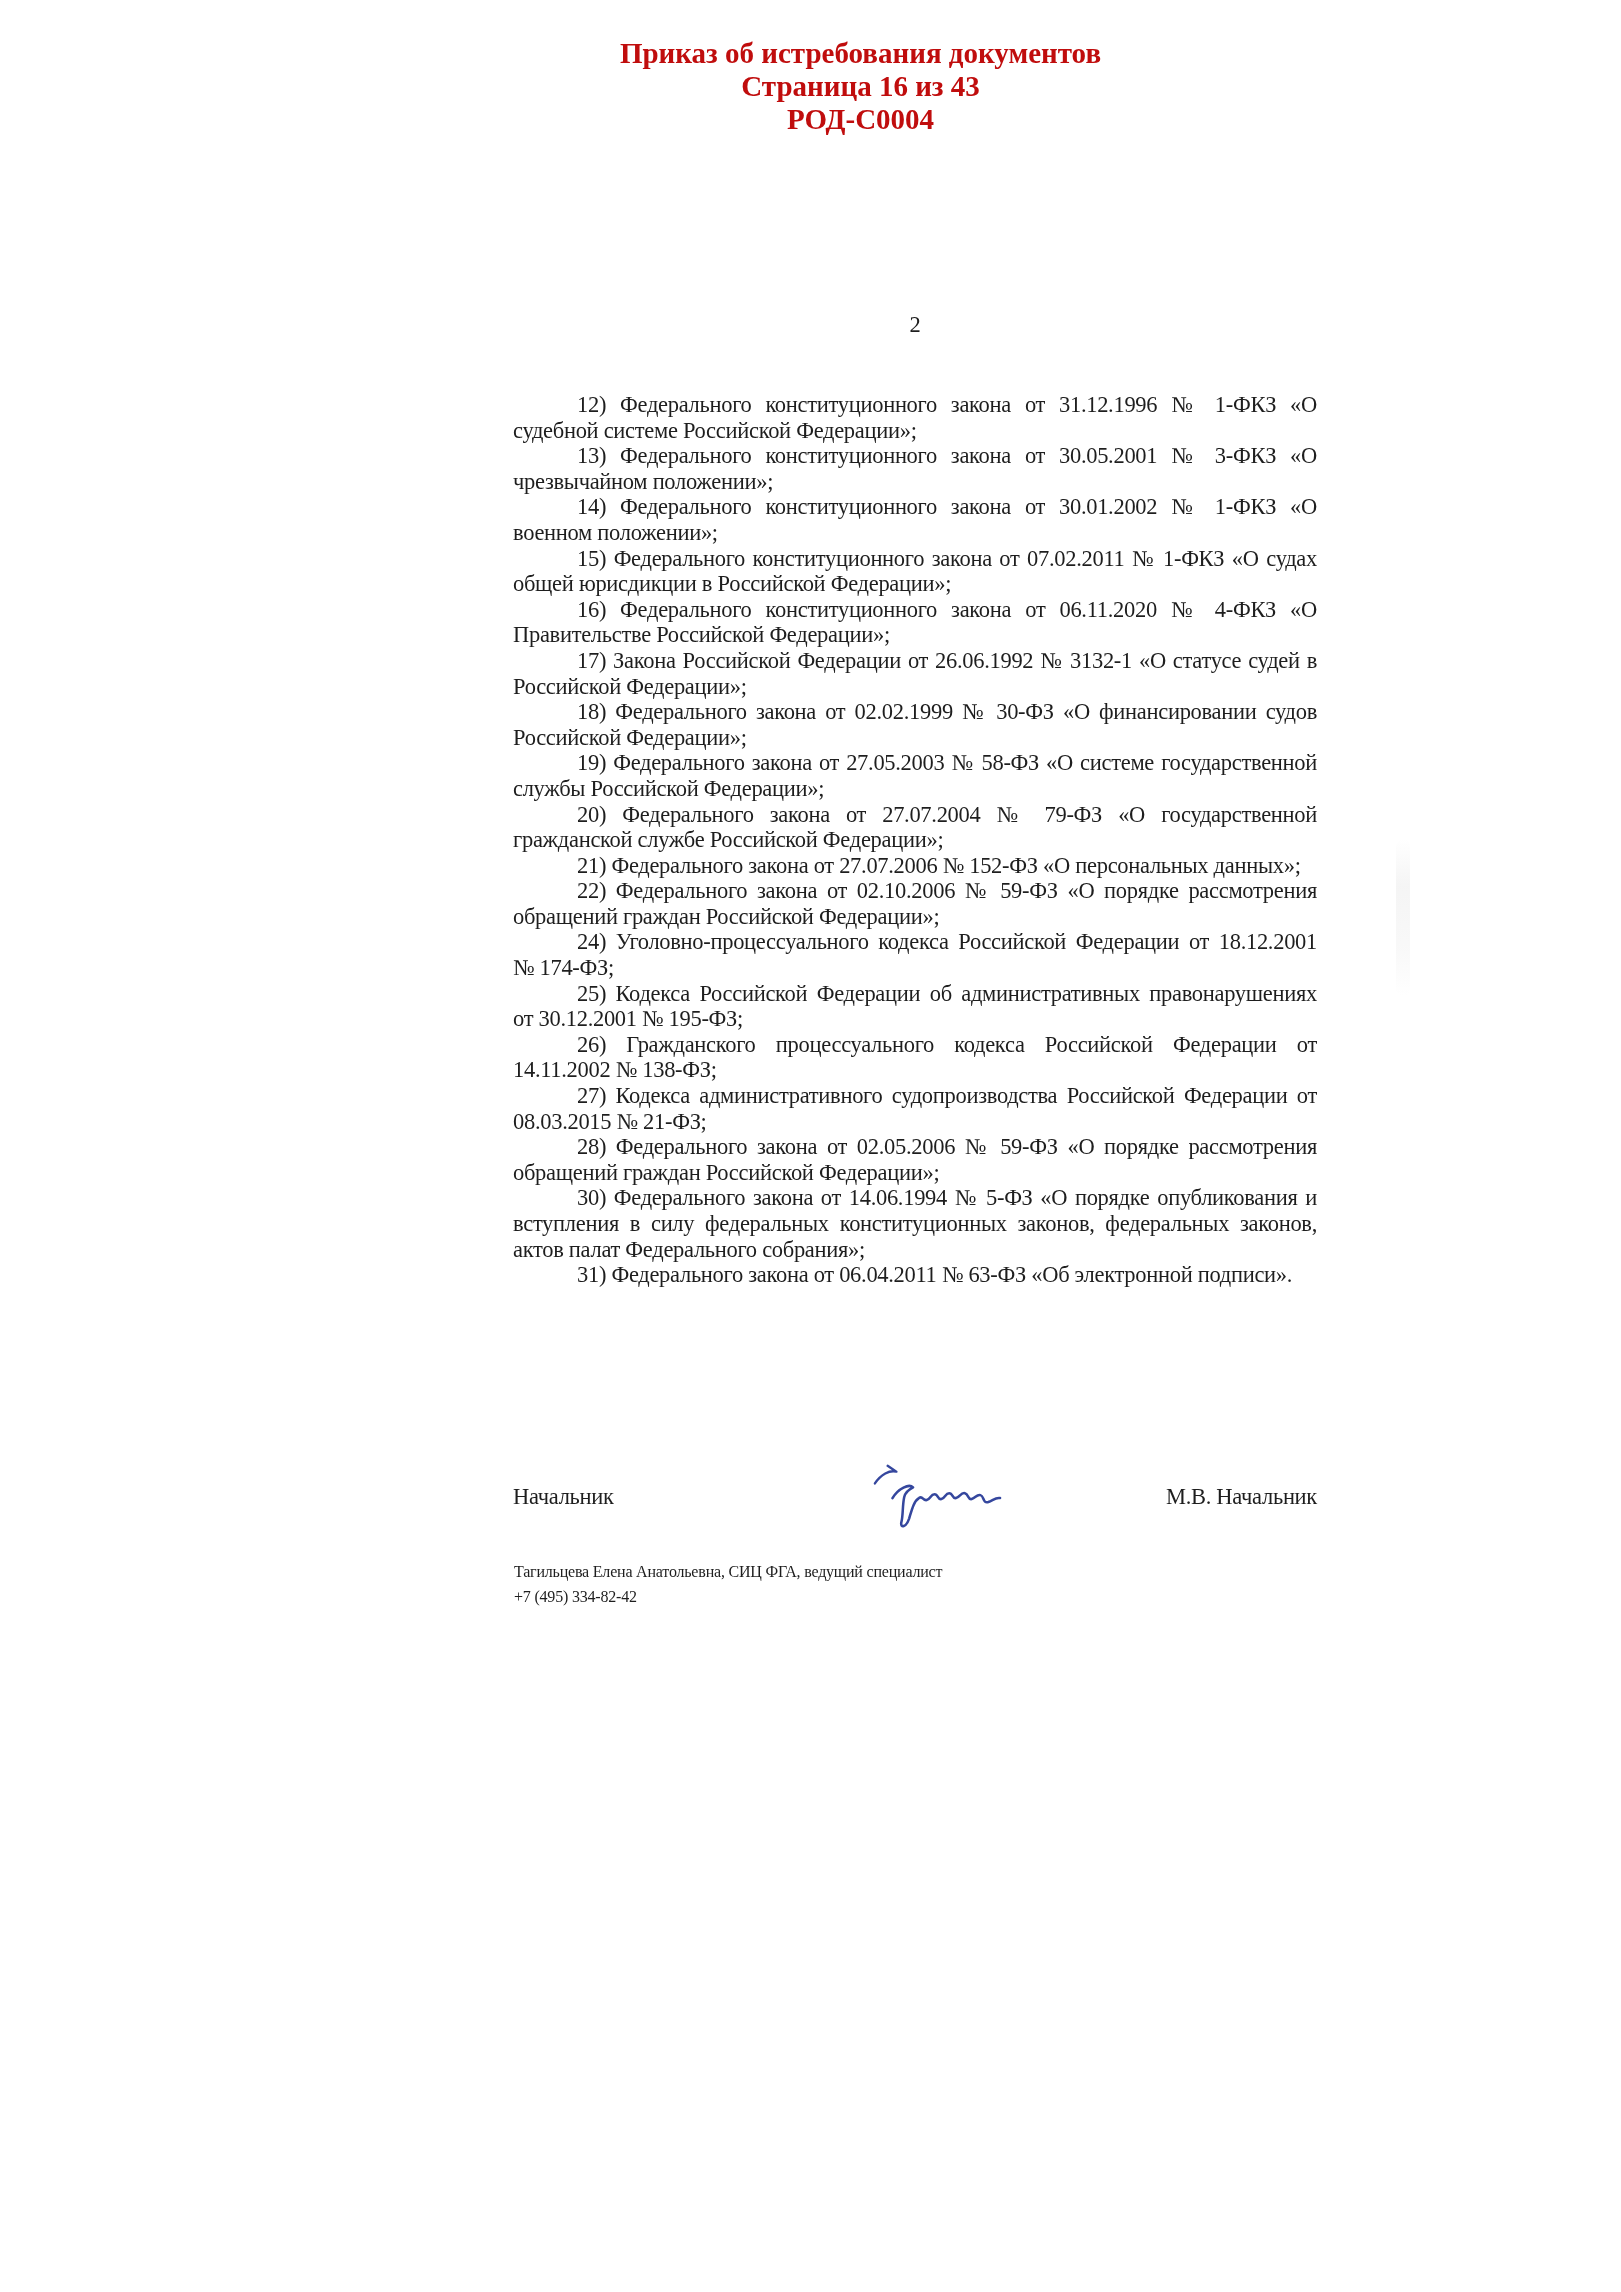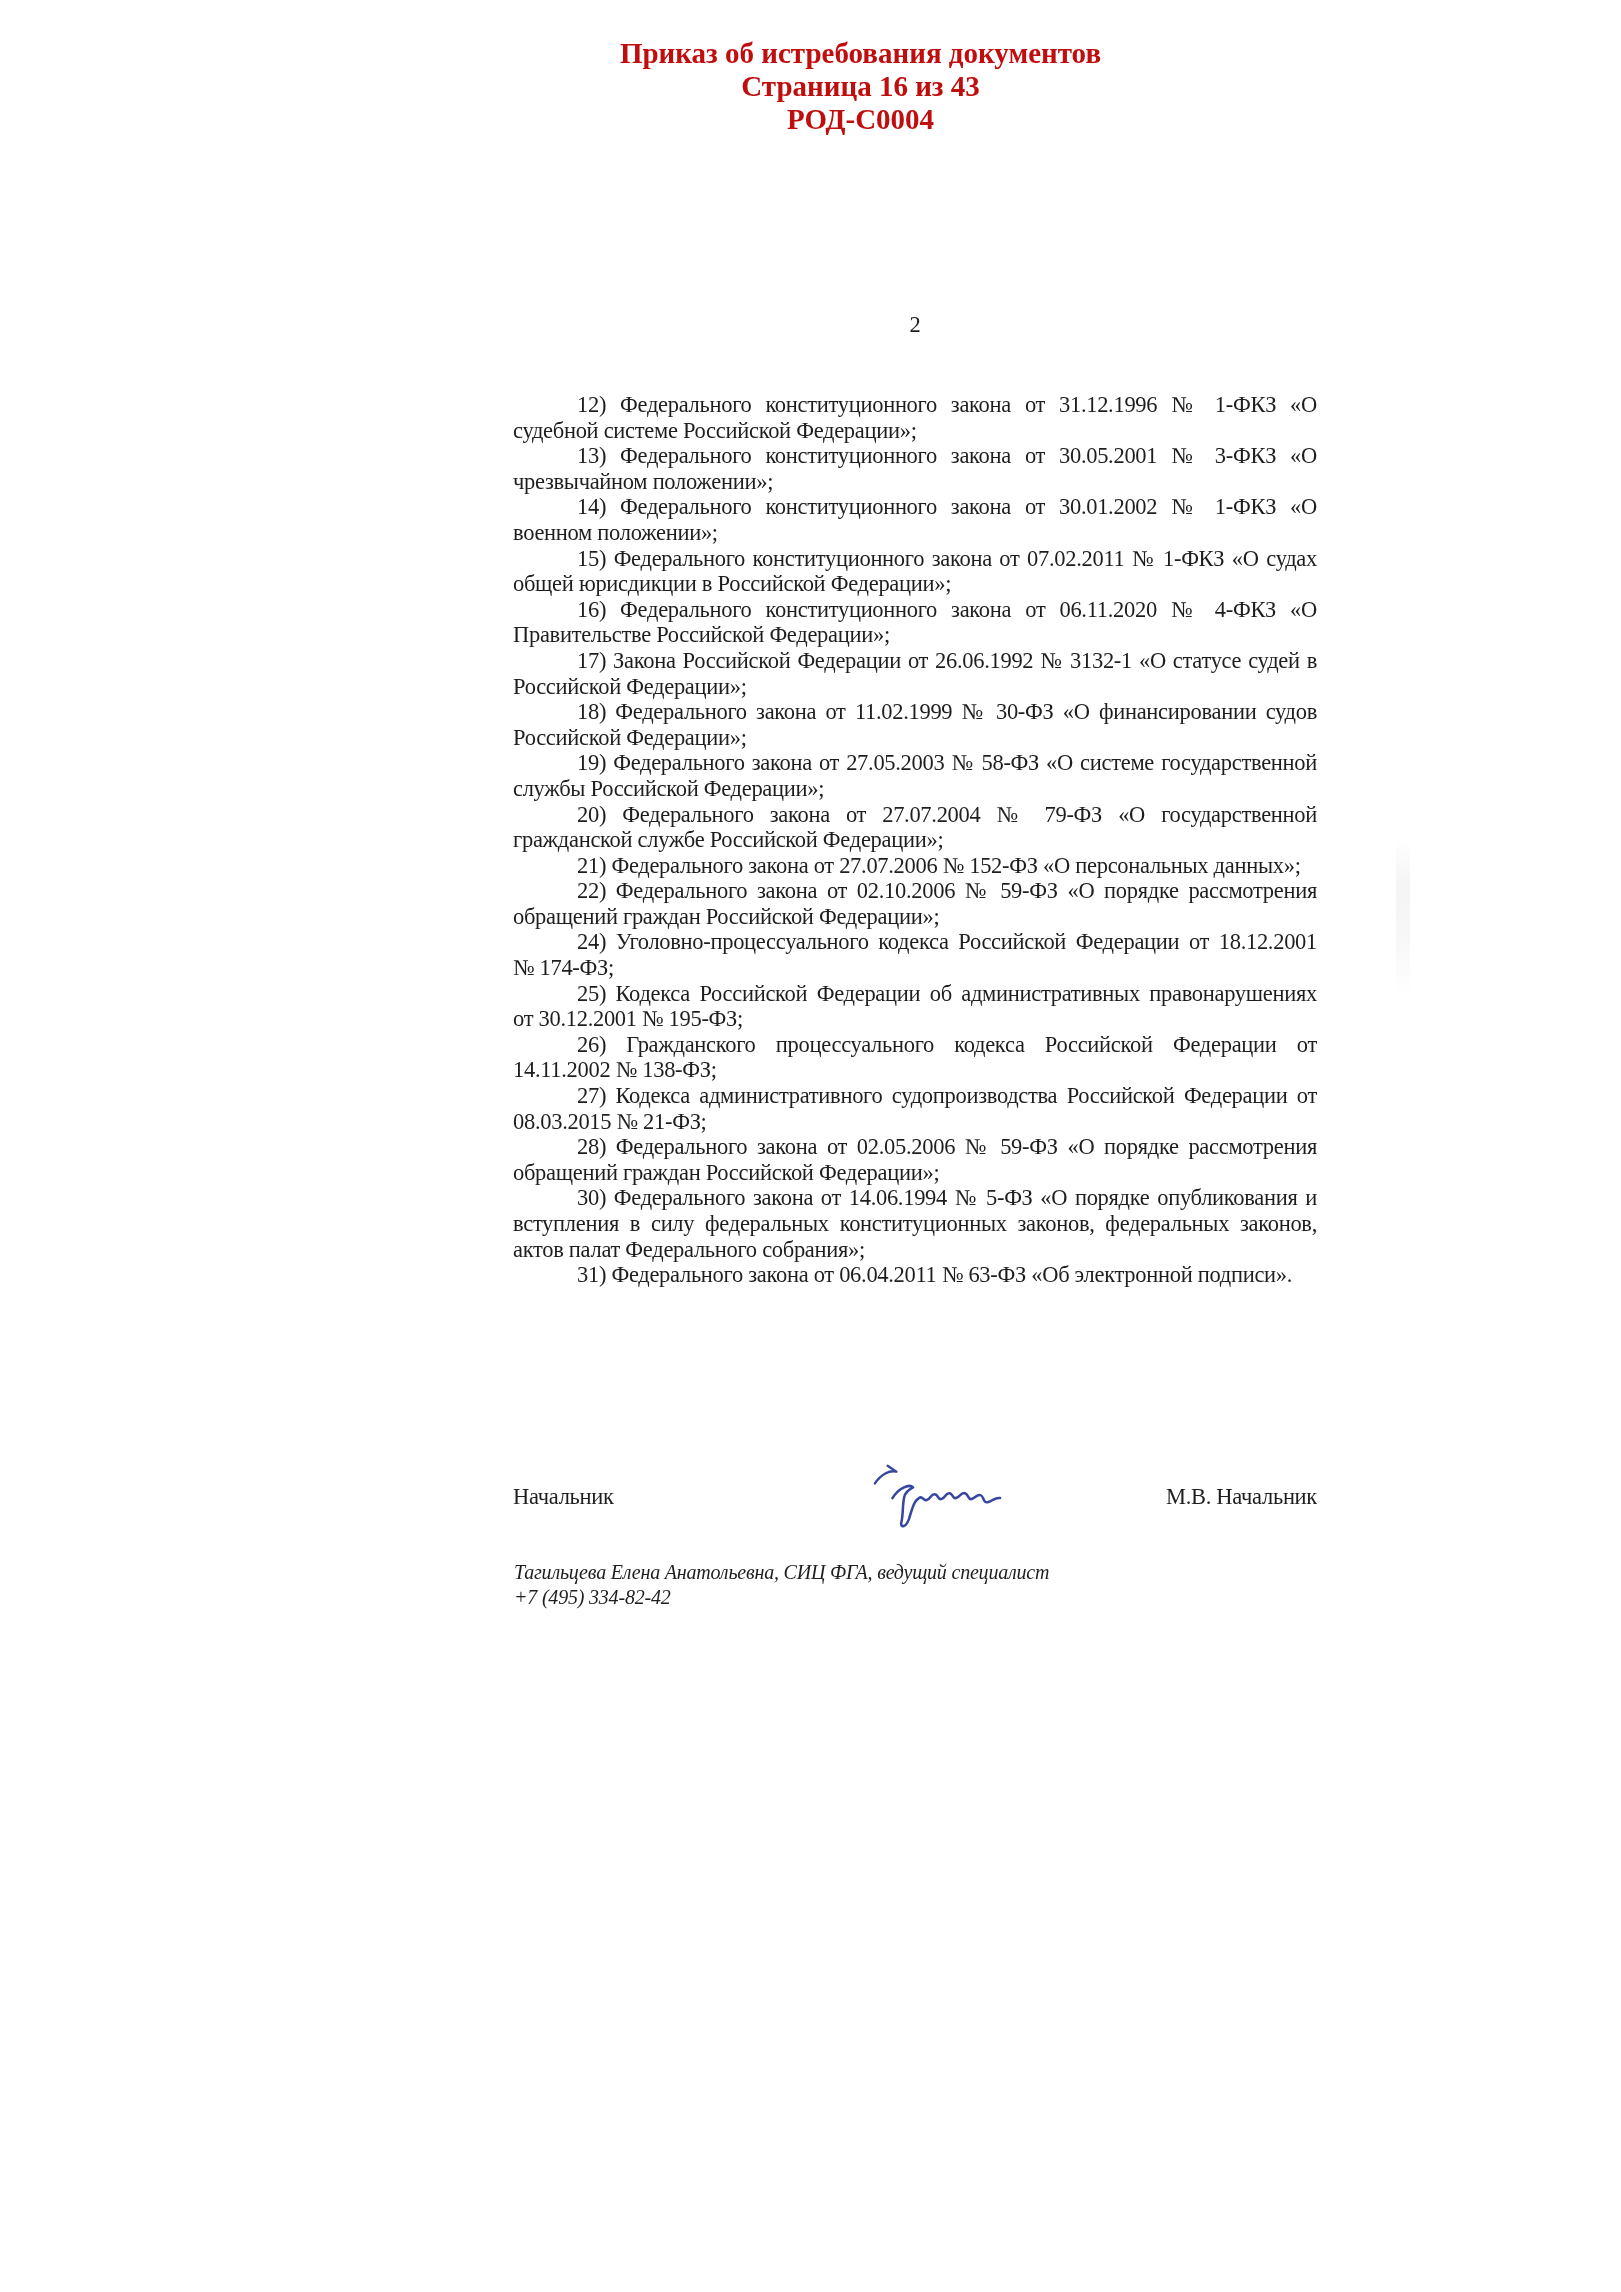--- a/index.html
+++ b/index.html
@@ -73,25 +73,24 @@
     left:863px;
     width:147px;
     height:88px;
   }
   .signature-wrap svg{display:block;width:100%;height:100%;}
   .doc-footer{
     position:absolute;
     top:1560px;
     left:514px;
     width:804px;
-    font-size:20px;
+    font-size:16px;
     line-height:24.5px;
     letter-spacing:-0.2px;
     color:var(--ink);
-    font-style:italic;
   }
   
   .scan-smudge{
     position:absolute;
     left:1396px;
     top:839px;
     width:13.7px;
     height:157px;
     background:linear-gradient(#fff, #ececec 30%, #f3f3f3 70%, #fff);
     opacity:.55;
@@ -111,21 +110,21 @@
 
   <div class="page-number">2</div>
 
   <main class="doc-body">
       <p>12) Федерального конституционного закона от 31.12.1996 № 1-ФКЗ «О судебной системе Российской Федерации»;</p>
       <p>13) Федерального конституционного закона от 30.05.2001 № 3-ФКЗ «О чрезвычайном положении»;</p>
       <p>14) Федерального конституционного закона от 30.01.2002 № 1-ФКЗ «О военном положении»;</p>
       <p>15) Федерального конституционного закона от 07.02.2011 № 1-ФКЗ «О судах общей юрисдикции в Российской Федерации»;</p>
       <p>16) Федерального конституционного закона от 06.11.2020 № 4-ФКЗ «О Правительстве Российской Федерации»;</p>
       <p>17) Закона Российской Федерации от 26.06.1992 № 3132-1 «О статусе судей в Российской Федерации»;</p>
-      <p>18) Федерального закона от 11.02.1999 № 30-ФЗ «О финансировании судов Российской Федерации»;</p>
+      <p>18) Федерального закона от 02.02.1999 № 30-ФЗ «О финансировании судов Российской Федерации»;</p>
       <p>19) Федерального закона от 27.05.2003 № 58-ФЗ «О системе государственной службы Российской Федерации»;</p>
       <p>20) Федерального закона от 27.07.2004 № 79-ФЗ «О государственной гражданской службе Российской Федерации»;</p>
       <p>21) Федерального закона от 27.07.2006 № 152-ФЗ «О персональных данных»;</p>
       <p>22) Федерального закона от 02.10.2006 № 59-ФЗ «О порядке рассмотрения обращений граждан Российской Федерации»;</p>
       <p>24) Уголовно-процессуального кодекса Российской Федерации от 18.12.2001 № 174-ФЗ;</p>
       <p>25) Кодекса Российской Федерации об административных правонарушениях от 30.12.2001 № 195-ФЗ;</p>
       <p>26) Гражданского процессуального кодекса Российской Федерации от 14.11.2002 № 138-ФЗ;</p>
       <p>27) Кодекса административного судопроизводства Российской Федерации от 08.03.2015 № 21-ФЗ;</p>
       <p>28) Федерального закона от 02.05.2006 № 59-ФЗ «О порядке рассмотрения обращений граждан Российской Федерации»;</p>
       <p>30) Федерального закона от 14.06.1994 № 5-ФЗ «О порядке опубликования и вступления в силу федеральных конституционных законов, федеральных законов, актов палат Федерального собрания»;</p>

